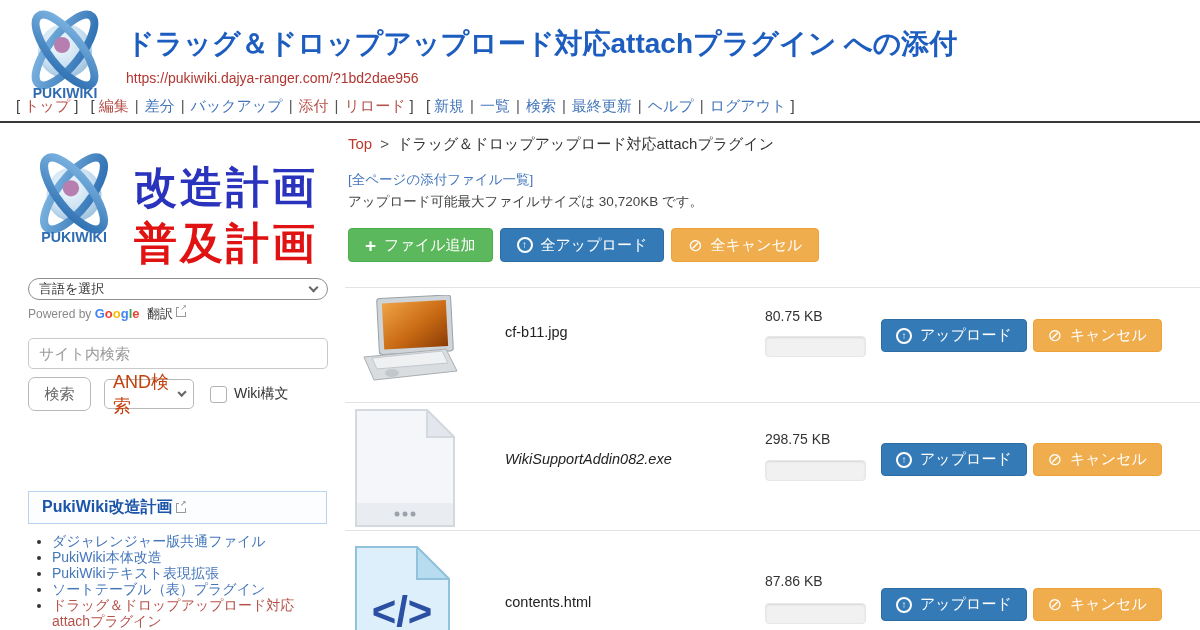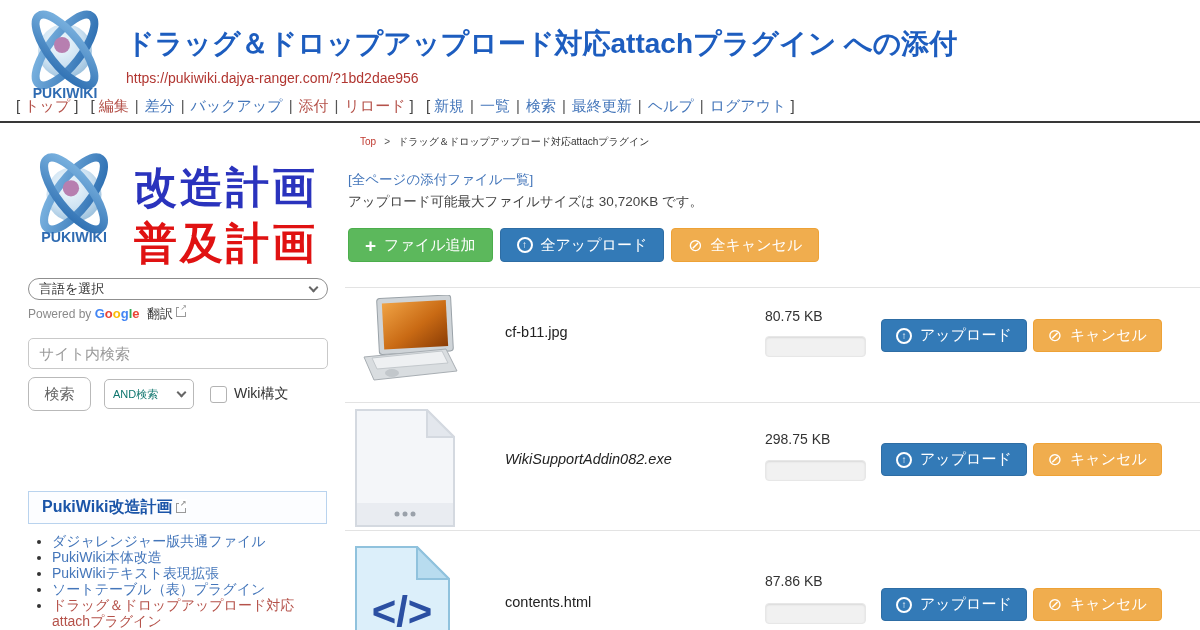--- a/index.html
+++ b/index.html
@@ -36,33 +36,33 @@
   .powered .gword { font-size:13px; font-weight:bold; letter-spacing:0; }
   .translate { color:#333; font-size:13px; margin-left:4px; }
   .ext-icon { display:inline-block; width:10px; height:10px; border:1px solid #999; position:relative; margin-left:3px; vertical-align:1px; }
   .ext-icon::before { content:"↗"; position:absolute; right:-2px; top:-5px; font-size:8px; color:#999; background:#fff; padding-left:1px; }
 
   .site-search-input { position:absolute; left:18px; top:208px; width:300px; height:31px; border:1px solid #c9c9c9; border-radius:5px; font-size:15px; padding:0 10px; color:#333; font-family:inherit; }
   .site-search-input::placeholder { color:#9a9a9a; }
 
   .search-row { position:absolute; left:18px; top:247px; display:flex; align-items:center; }
   .search-btn { width:63px; height:34px; border:1px solid #b9b9b9; border-radius:7px; background:#fff; font-size:15px; color:#666; font-family:inherit; cursor:pointer; }
-  .and-select { margin-left:13px; width:90px; height:30px; border-radius:5px; border-color:#b9b9b9; font-size:11px; color:#0f766e; padding:0 8px; }
+  .and-select { margin-left:13px; width:90px; height:30px; border-radius:5px; border-color:#b9b9b9; font-size:18px; color:#c2410c; padding:0 8px; }
   .wiki-check { margin-left:16px; width:17px; height:17px; border:1px solid #b3b3b3; border-radius:3px; background:#fff; cursor:pointer; }
   .wiki-label { margin-left:7px; font-size:14px; color:#333; }
 
   .side-list { margin:0; padding-left:24px; font-size:14px; color:#333; list-style:disc; }
   .side-list1 { position:absolute; left:18px; top:295px; line-height:17.5px; width:300px; }
   .side-list2 { position:absolute; left:18px; top:403px; line-height:16px; width:302px; }
 
   .section-box { position:absolute; left:18px; top:361px; width:299px; height:33px; border:1px solid #b9d3ee; background:#fcfdff; display:flex; align-items:center; padding-left:13px; font-size:16px; font-weight:bold; color:#1b55a8; }
 
   
   .main { position:absolute; left:345px; top:130px; width:855px; height:500px; }
-  .breadcrumb { position:absolute; left:15px; top:5px; font-size:10px; color:#333; }
+  .breadcrumb { position:absolute; left:3px; top:5px; font-size:15px; color:#333; }
   .breadcrumb .home { color:#c0392f; }
   .breadcrumb .sep { color:#555; margin:0 8px; }
   .attach-link { position:absolute; left:3px; top:41px; font-size:13.5px; color:#4476ba; }
   .maxsize { position:absolute; left:3px; top:63px; font-size:13.5px; color:#444; }
 
   .toolbar { position:absolute; left:3px; top:98px; display:flex; gap:7px; }
   .btn { height:34px; border-radius:4px; color:#fff; font-size:15px; display:inline-flex; align-items:center; padding:0 16px; border:1px solid transparent; cursor:pointer; font-family:inherit; white-space:nowrap; }
   .btn-green  { background:#5cb85c; border-color:#4cae4c; }
   .btn-blue   { background:#337ab7; border-color:#2e6da4; }
   .btn-orange { background:#f0ad4e; border-color:#eea236; }

